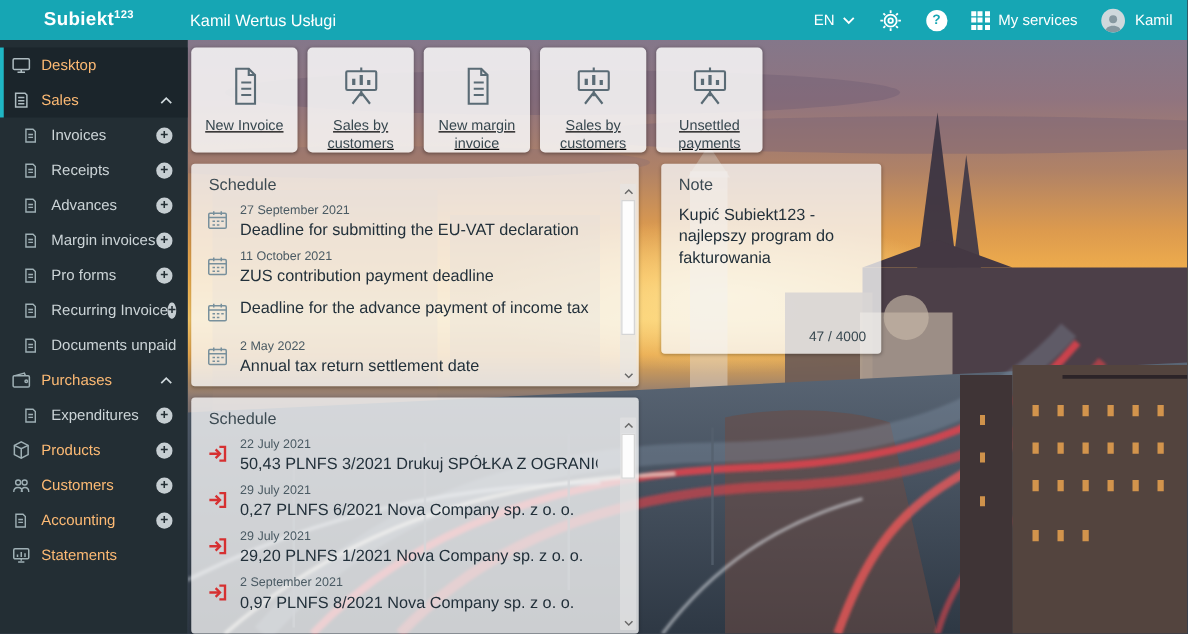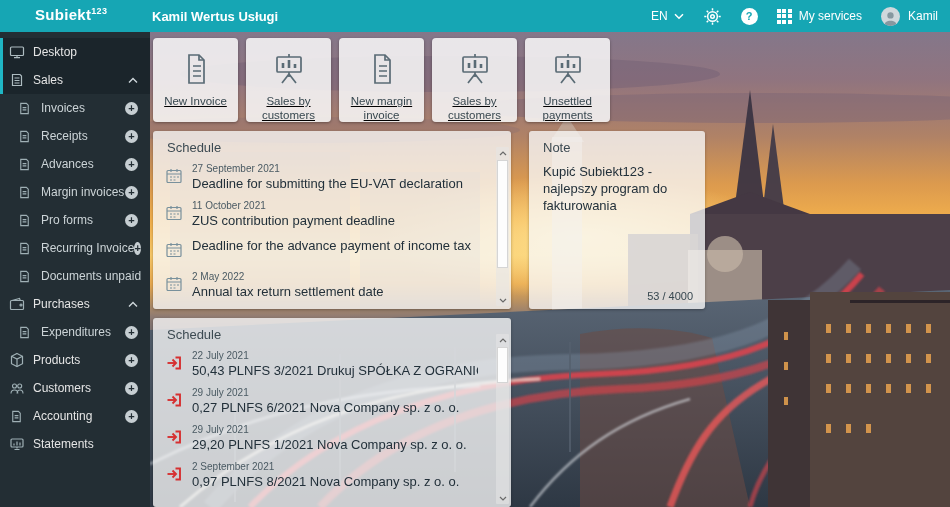--- a/index.html
+++ b/index.html
@@ -4,57 +4,57 @@
 <style>
   * { margin:0; padding:0; box-sizing:border-box; }
   html,body { width:950px; height:507px; overflow:hidden; font-family:"Liberation Sans", sans-serif; background:#39434f; }
   body { position:relative; }
 
   
   .topbar { position:absolute; top:0; left:0; width:950px; height:32px; background:#16a6b4; z-index:50;
             display:flex; align-items:center; color:#fff; }
   .logo { position:absolute; left:35px; top:6px; font-size:15px; font-weight:bold; letter-spacing:.3px; }
   .logo sup { font-size:9px; font-weight:bold; }
-  .company { position:absolute; left:152px; top:9px; font-size:13px; font-weight:bold; }
+  .company { position:absolute; left:152px; top:9px; font-size:13px; font-weight:normal; }
   .topbar-right { position:absolute; right:12px; top:0; height:32px; display:flex; align-items:center; gap:19px; }
   .lang { display:flex; align-items:center; gap:6px; font-size:12px; cursor:pointer; }
   .help-circle { width:17px; height:17px; border-radius:50%; background:#fff; color:#16a6b4;
                  font-size:11px; font-weight:bold; display:flex; align-items:center; justify-content:center; }
   .grid-icon { display:grid; grid-template-columns:repeat(3,4px); grid-template-rows:repeat(3,4px); gap:1.5px; }
   .grid-icon i { background:#fff; }
   .services { display:flex; align-items:center; gap:7px; font-size:12px; cursor:pointer; }
   .user { display:flex; align-items:center; gap:8px; font-size:12px; cursor:pointer; }
   .avatar { width:19px; height:19px; border-radius:50%; background:#cfd8dc; display:flex; align-items:flex-end; justify-content:center; overflow:hidden; }
 
   
   .sidebar { position:absolute; top:32px; left:0; width:150px; height:475px; background:#232e34; z-index:40; padding-top:6px; }
   .nav-group-active { background:#1b252b; border-left:3px solid #1fb6c4; }
   .nav-group-active .nav-item { padding-left:6px; }
   .nav-item { height:28px; display:flex; align-items:center; padding-left:9px; cursor:pointer; }
   .nav-item.sub { padding-left:17px; }
   .nav-icon { width:16px; height:16px; flex:0 0 16px; display:flex; align-items:center; }
-  .nav-label { margin-left:8px; font-size:12px; color:#e5e5e5; white-space:nowrap; }
+  .nav-label { margin-left:8px; font-size:12px; color:#fdba74; white-space:nowrap; }
   .nav-item.sub .nav-label { color:#ccd4d7; }
   .plus { margin-left:auto; margin-right:12px; width:13px; height:13px; border-radius:50%; background:#c6ced2;
           color:#232e34; font-size:11px; line-height:12px; text-align:center; font-weight:bold; }
   .chev { margin-left:auto; margin-right:12px; display:flex; }
 
   
   .main { position:absolute; top:32px; left:150px; width:800px; height:475px; }
   .bg { position:absolute; top:0; left:0; }
 
   .tiles { position:absolute; left:3px; top:6px; display:flex; gap:8px; }
   .tile { width:85px; height:84px; background:rgba(250,250,250,.85); border-radius:4px; box-shadow:0 1px 3px rgba(0,0,0,.35);
           display:flex; flex-direction:column; align-items:center; padding-top:13px; cursor:pointer;text-decoration:underline; }
   .tile-label { margin-top:7px; font-size:11.5px; color:#37474f; text-align:center; line-height:14px; padding:0 4px; }
 
   .panel { position:absolute; background:rgba(248,248,248,.78); border-radius:3px; box-shadow:0 1px 3px rgba(0,0,0,.3); }
   .panel-title { font-size:13px; color:#3c4a52; padding:9px 0 0 14px; }
   #schedule-panel { left:3px; top:99px; width:358px; height:178px; }
-  #note-panel     { left:379px; top:99px; width:176px; height:178px; }
+  #note-panel     { left:379px; top:99px; width:176px; height:152px; }
   #unpaid-panel   { left:3px; top:286px; width:358px; height:189px; }
 
   .sch-items { padding:0 24px 0 12px; }
   .sch-item { display:flex; margin-top:8px; }
   .sch-icon { flex:0 0 18px; margin:4px 9px 0 0; }
   .sch-date { font-size:10px; color:#4a5a63; line-height:12px; }
   .sch-text { font-size:13px; color:#22303a; line-height:17px; white-space:nowrap; overflow:hidden; }
   .doc-line { display:flex; gap:0; font-size:13px; color:#22303a; line-height:17px; }
   .doc-line .doc { white-space:nowrap; overflow:hidden; max-width:225px; }
 
@@ -486,21 +486,21 @@
           <svg width="8" height="5" viewBox="0 0 8 5">
             <path d="M1 1l3 3 3-3" fill="none" stroke="#6a6a6a" stroke-width="1.2"></path>
           </svg>
         </div>
     </div>
   </div>
 
   <div class="panel" id="note-panel">
     <div class="panel-title">Note</div>
     <div class="note-text">Kupić Subiekt123 - najlepszy program do fakturowania</div>
-    <div class="note-counter">53 / 4000</div>
+    <div class="note-counter">47 / 4000</div>
   </div>
 
   <div class="panel" id="unpaid-panel">
     <div class="panel-title">Schedule</div>
     <div class="sch-items">
       <div class="sch-item">
         <span class="sch-icon"><svg width="18" height="18" viewBox="0 0 18 18" fill="none" stroke="#d63031" stroke-width="1.9">
               <path d="M10.5 3.5H15v11h-4.5"></path>
               <path d="M2.5 9h8"></path>
               <path d="M7.5 5.5L11 9l-3.5 3.5"></path>

